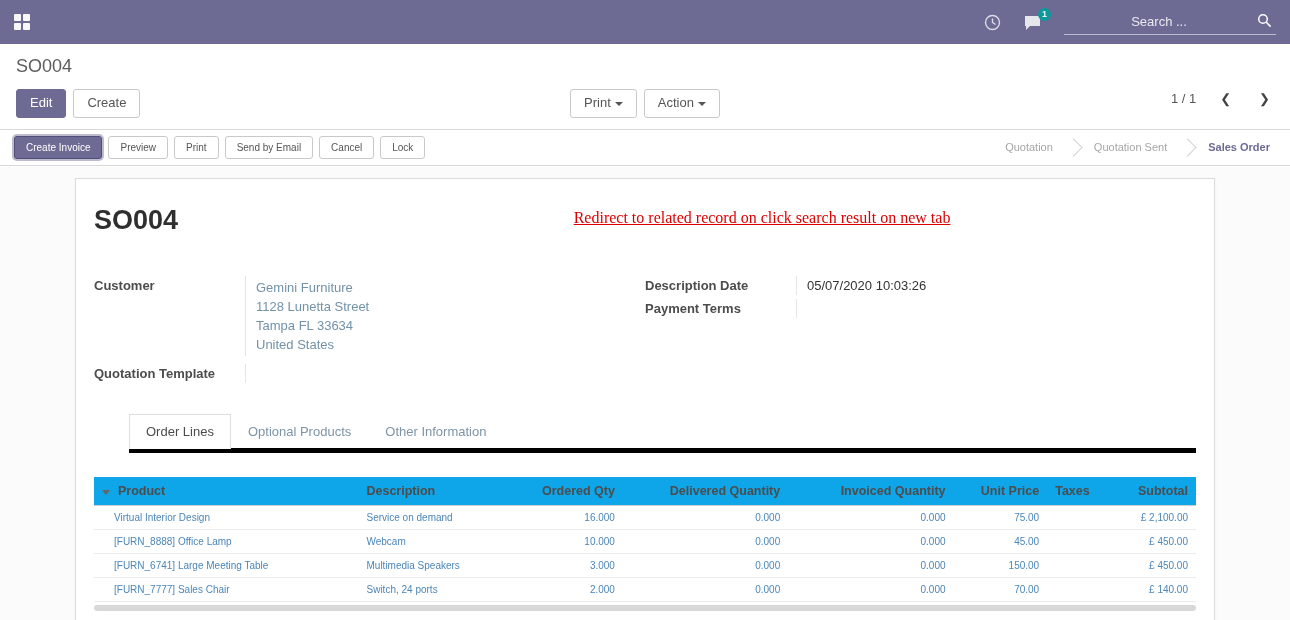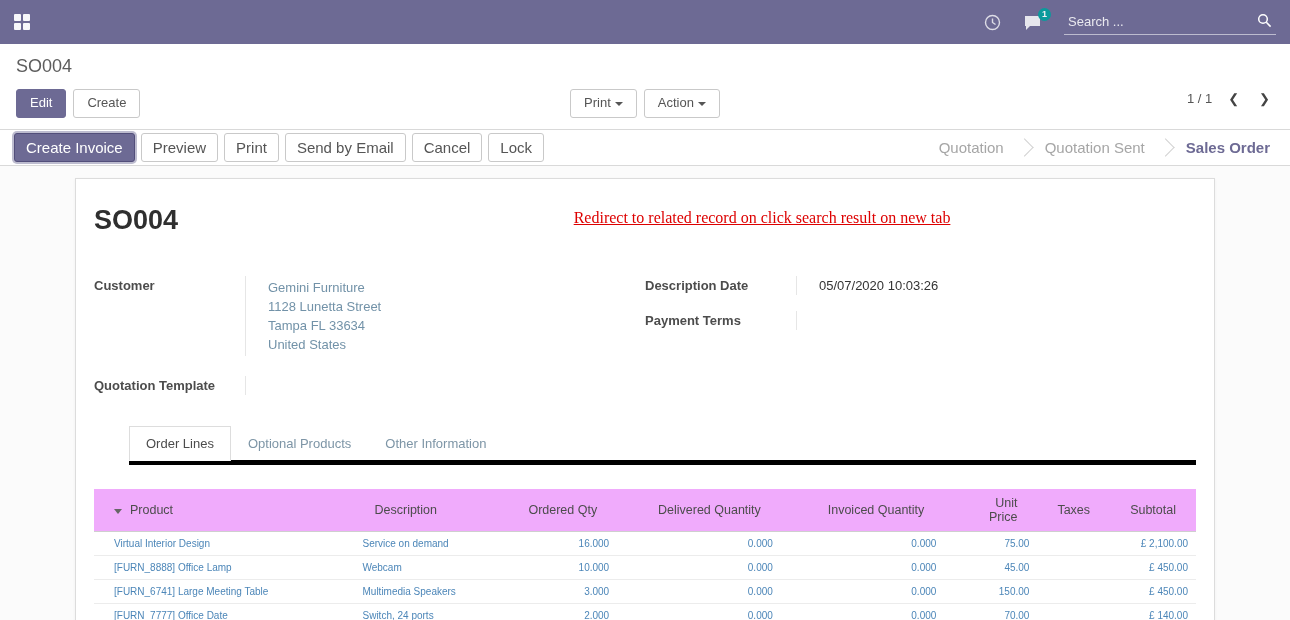--- a/index.html
+++ b/index.html
@@ -30,75 +30,76 @@
   .badge{
     position:absolute;top:-6px;right:-9px;background:#00a09d;color:#fff;
     font-size:9px;line-height:13px;min-width:13px;height:13px;border-radius:7px;
     text-align:center;padding:0 2px;font-weight:bold;
   }
   .searchbox{position:relative;display:flex;align-items:center;}
   .searchbox input{
     background:transparent;border:none;border-bottom:1px solid rgba(255,255,255,.55);
     color:#fff;font-size:13px;padding:4px 26px 5px 4px;width:212px;outline:none;
     font-family:inherit;
+    text-align:center;
   }
   .searchbox input::placeholder{color:rgba(255,255,255,.85);}
   .searchbox .mag{position:absolute;right:4px;top:3px;}
   .usermenu{display:flex;align-items:center;gap:7px;cursor:pointer;}
   .avatar{width:24px;height:24px;border-radius:50%;
     background:radial-gradient(circle at 35% 30%,#d9b07c 0 35%,#a9774a 75%,#7d5430);
     border:1px solid rgba(255,255,255,.4);}
   .username{font-size:13px;color:#fff;}
   .caret-down{display:inline-block;width:0;height:0;border-left:4px solid transparent;
     border-right:4px solid transparent;border-top:4px solid currentColor;margin-left:4px;vertical-align:middle;}
 
   
   .control-panel{background:#fff;padding:12px 16px 0;}
   .cp-title{font-size:18px;color:#5d5d5d;margin-bottom:12px;}
   .cp-controls{display:flex;align-items:flex-start;padding-bottom:11px;}
   .cp-left{flex:1;display:flex;gap:7px;}
   .cp-center{display:flex;gap:7px;}
-  .cp-right{flex:1;display:flex;justify-content:flex-end;align-items:center;gap:12px;}
+  .cp-right{flex:1;display:flex;justify-content:flex-end;align-items:center;gap:20px;}
   .btn{
     font-size:13px;font-family:inherit;padding:5px 13px;border:1px solid #c9c9c9;
     border-radius:3px;background:#fff;color:#555;cursor:pointer;line-height:1.3;
   }
   .btn-primary{background:var(--brand);border-color:var(--brand);color:#fff;}
   .btn-focus{border-color:var(--brand-dark);box-shadow:0 0 0 2px rgba(109,106,148,.45);}
   .pager-text{font-size:13px;color:#555;}
   .pager-btn{background:none;border:none;font-size:13px;color:#444;cursor:pointer;padding:2px 4px;}
 
   
   .statusbar{
     background:#fff;border-top:1px solid var(--border);border-bottom:1px solid var(--border);
     display:flex;align-items:center;justify-content:space-between;height:37px;padding-left:14px;
   }
   .sb-buttons{display:flex;gap:6px;align-items:center;}
-  .sb-buttons .btn{font-size:15px;padding:4px 11px;}
+  .sb-buttons .btn{font-size:10px;padding:4px 11px;}
   .sb-states{display:flex;align-items:center;height:100%;padding-right:6px;}
-  .sb-state{font-size:15px;color:#a6a6a6;padding:0 14px;cursor:pointer;white-space:nowrap;}
+  .sb-state{font-size:11px;color:#a6a6a6;padding:0 14px;cursor:pointer;white-space:nowrap;}
   .sb-state.active{color:var(--brand);font-weight:bold;}
   .sb-arrow{width:13px;height:13px;border-top:1px solid #d2d2d2;border-right:1px solid #d2d2d2;
     transform:rotate(45deg);flex:0 0 auto;}
 
   
   .content{padding-top:12px;}
   .sheet{
     width:1140px;margin:0 auto;background:#fff;border:1px solid #dcdcdc;
     box-shadow:0 1px 3px rgba(0,0,0,.05);padding:26px 18px 30px;min-height:460px;
   }
   .sheet-header{display:flex;align-items:flex-start;}
   .sheet-title{font-size:27px;font-weight:bold;color:#2f2f2f;margin:0;}
   .annotation{
     flex:1;text-align:center;padding-left:150px;margin-top:4px;
     font-family:"Liberation Serif","DejaVu Serif",serif;font-size:16px;color:#dd0000;text-decoration:underline;
   }
 
   .fields{display:grid;grid-template-columns:1fr 1fr;margin-top:40px;}
-  .field-group{display:grid;grid-template-columns:152px 1fr;align-content:start;gap:12px;}
+  .field-group{display:grid;grid-template-columns:152px 1fr;align-content:start;}
   .f-label{
     font-size:13px;font-weight:bold;color:var(--text);
     padding:2px 10px 2px 0;border-right:1px solid #e6e6e6;
   }
   .f-value{font-size:13px;padding:2px 0 2px 10px;color:#333;}
   .addr-line{line-height:19px;color:var(--muted-link);}
   .addr-line.link{cursor:pointer;}
 
   
   .tabs{display:flex;border-bottom:5px solid #000000;margin-top:30px;margin-left:35px;}
@@ -106,22 +107,22 @@
     font-size:13px;color:#7d95a6;padding:9px 16px;cursor:pointer;
     position:relative;top:1px;border:1px solid transparent;
   }
   .tab.active{
     color:var(--text);background:#fff;border-color:#ddd;border-bottom-color:#fff;
   }
 
   
   table{width:100%;border-collapse:collapse;margin-top:24px;}
   thead th{
-    background:#f0abfc;font-size:12.5px;color:var(--text);text-align:left;
-    padding:7px 20px;border-bottom:1px solid #cfcfcf;font-weight:normal;cursor:pointer;
+    background:#0ea5e9;font-size:12.5px;color:var(--text);text-align:left;
+    padding:7px 8px;border-bottom:1px solid #cfcfcf;font-weight:bold;cursor:pointer;
   }
   thead th.num, td.num{text-align:right;}
   tbody td{
     font-size:10px;color:var(--table-link);padding:6px 8px;border-bottom:1px solid #ececec;
   }
   tbody td.cell-product{padding-left:20px;cursor:pointer;}
   .hdr-caret{display:inline-block;width:0;height:0;border-left:4px solid transparent;
     border-right:4px solid transparent;border-top:5px solid #666;margin-right:8px;}
   .col-product{width:24%;} .col-desc{width:14%;} .col-oqty{width:10%;}
   .col-dqty{width:15%;} .col-iqty{width:15%;} .col-price{width:8.5%;}
@@ -272,21 +273,21 @@
           <td class="cell-product">[FURN_6741] Large Meeting Table</td>
           <td>Multimedia Speakers</td>
           <td class="num">3.000</td>
           <td class="num">0.000</td>
           <td class="num">0.000</td>
           <td class="num">150.00</td>
           <td></td>
           <td class="num">£ 450.00</td>
         </tr>
         <tr>
-          <td class="cell-product">[FURN_7777] Office Date</td>
+          <td class="cell-product">[FURN_7777] Sales Chair</td>
           <td>Switch, 24 ports</td>
           <td class="num">2.000</td>
           <td class="num">0.000</td>
           <td class="num">0.000</td>
           <td class="num">70.00</td>
           <td></td>
           <td class="num">£ 140.00</td>
         </tr>
       </tbody>
     </table>

